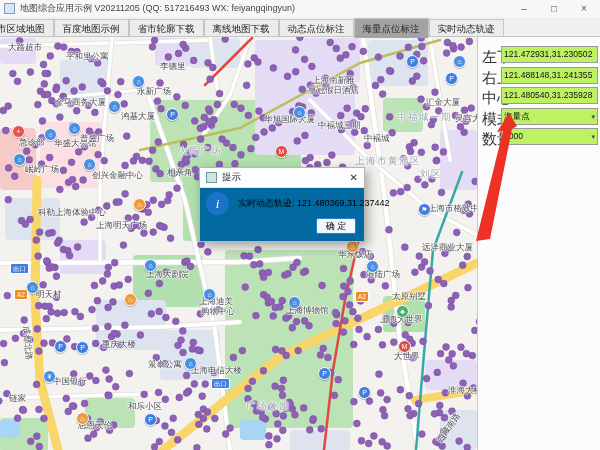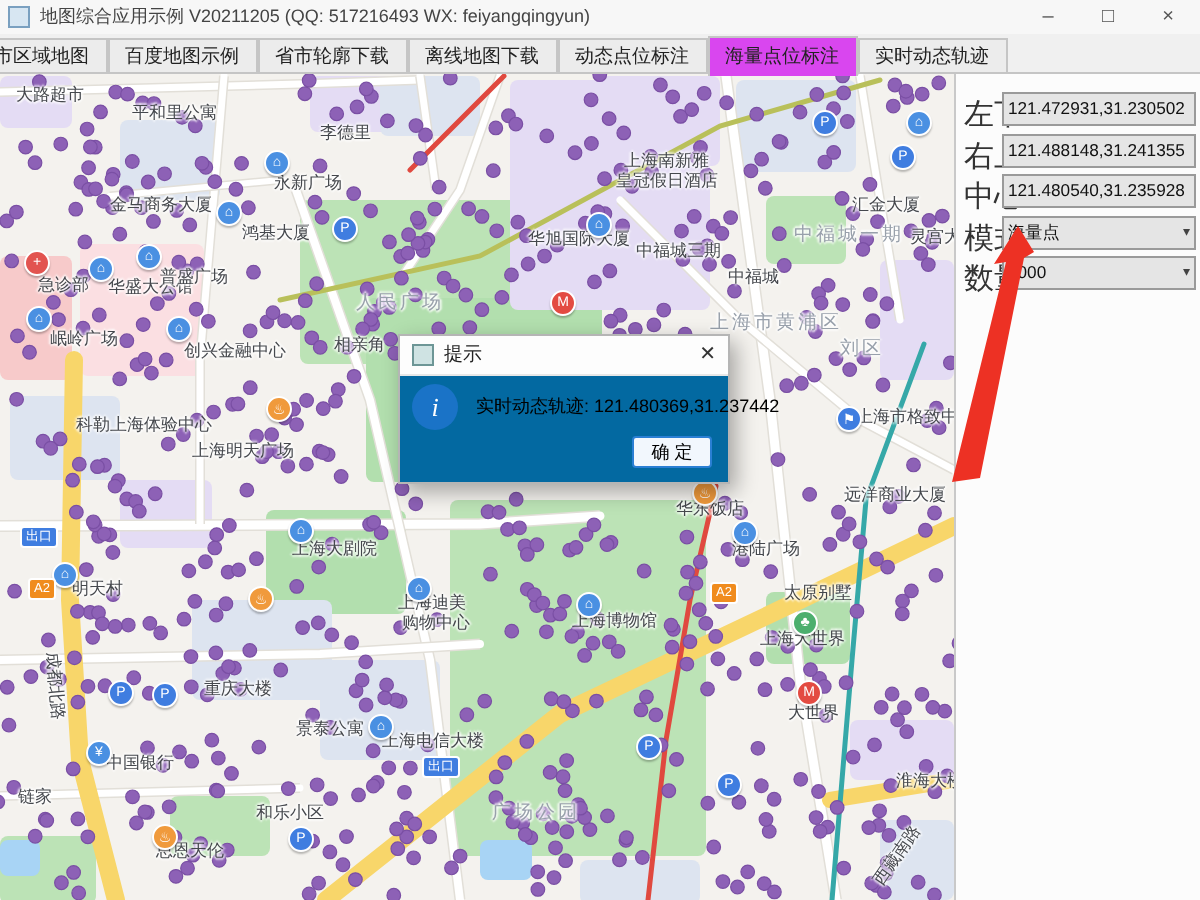--- a/index.html
+++ b/index.html
@@ -10,37 +10,37 @@
             display:flex;align-items:center;font-size:9px;color:#444;border-bottom:1px solid #eee;}
   .appico{width:9px;height:9px;border:1px solid #7aa0c0;background:#d7e6f2;margin:0 5px 0 4px;}
   .wctrl{position:absolute;top:0;height:17px;width:28px;text-align:center;line-height:17px;
          font-size:10px;color:#555;}
   .wmin{right:62px}.wmax{right:32px}.wclose{right:2px}
   
   .tabbar{position:absolute;left:0;top:17px;width:600px;height:20px;background:#f0f0f0;display:flex;}
   .tabbar:after{content:"";position:absolute;left:0;bottom:0;width:600px;height:1px;background:#c5c5c5;}
   .tab{height:17px;margin-top:2px;padding:0 8px;line-height:17px;font-size:9.5px;color:#222;
        background:#ececec;border:1px solid #c5c5c5;border-bottom:none;white-space:nowrap;}
-  .tab.active{background:#d946ef;height:19px;margin-top:1px;line-height:19px;position:relative;z-index:3;}
+  .tab.active{background:#a3a3a3;height:19px;margin-top:1px;line-height:19px;position:relative;z-index:3;}
   
   #map{position:absolute;left:0;top:37px;width:477px;height:413px;background:#f4f2ee;overflow:hidden;}
   #map svg{position:absolute;left:0;top:0;}
   .ml{position:absolute;font-size:8.5px;color:#45484d;white-space:nowrap;z-index:3;
       text-shadow:1px 0 1px #fff,-1px 0 1px #fff,0 1px 1px #fff,0 -1px 1px #fff;}
   .ml.big{color:#98a0ab;font-size:9.5px;letter-spacing:1.5px;}
   .poi{position:absolute;width:11px;height:11px;border-radius:50%;color:#fff;font-size:7px;
        display:flex;align-items:center;justify-content:center;border:1px solid #fff;
        box-shadow:0 1px 1px rgba(0,0,0,.25);z-index:3;}
   .mbadge{position:absolute;color:#fff;font-size:6.5px;height:9px;line-height:9px;padding:0 2px;
           border-radius:2px;border:1px solid #fff;z-index:3;white-space:nowrap;}
   .paneline{position:absolute;left:477px;top:37px;width:1px;height:413px;background:#c9c9c9;}
   
   #panel{position:absolute;left:478px;top:37px;width:122px;height:413px;background:#fcfcfc;}
   .prow-label{position:absolute;left:4px;font-size:15px;color:#333;}
-  .pfield{position:absolute;left:23px;width:91px;height:15px;background:#e5e5e5;border:1px solid #9a9a9a;
+  .pfield{position:absolute;left:23px;width:91px;height:15px;background:#bef264;border:1px solid #9a9a9a;
           font-size:8.6px;color:#111;line-height:15px;padding:0 2px;white-space:nowrap;overflow:hidden;}
   .pfield .carrow{position:absolute;right:2px;top:0;font-size:7px;color:#444;}
   .genbtn{position:absolute;left:3px;top:108px;width:112px;height:16px;background:#e9e9e9;
           border:1px solid #ababab;border-radius:2px;font-size:9.5px;color:#222;text-align:center;
           line-height:16px;}
   
   #dialog{position:absolute;left:199px;top:167px;width:164px;height:73px;background:#0369a1;
           border:1px solid #b5b5b5;box-shadow:3px 4px 10px rgba(0,0,0,.32);z-index:25;}
   .dlg-title{height:19px;background:#fdfdfd;display:flex;align-items:center;padding:0 6px;
              font-size:9.5px;color:#222;border-bottom:1px solid #e7e7e7;}

